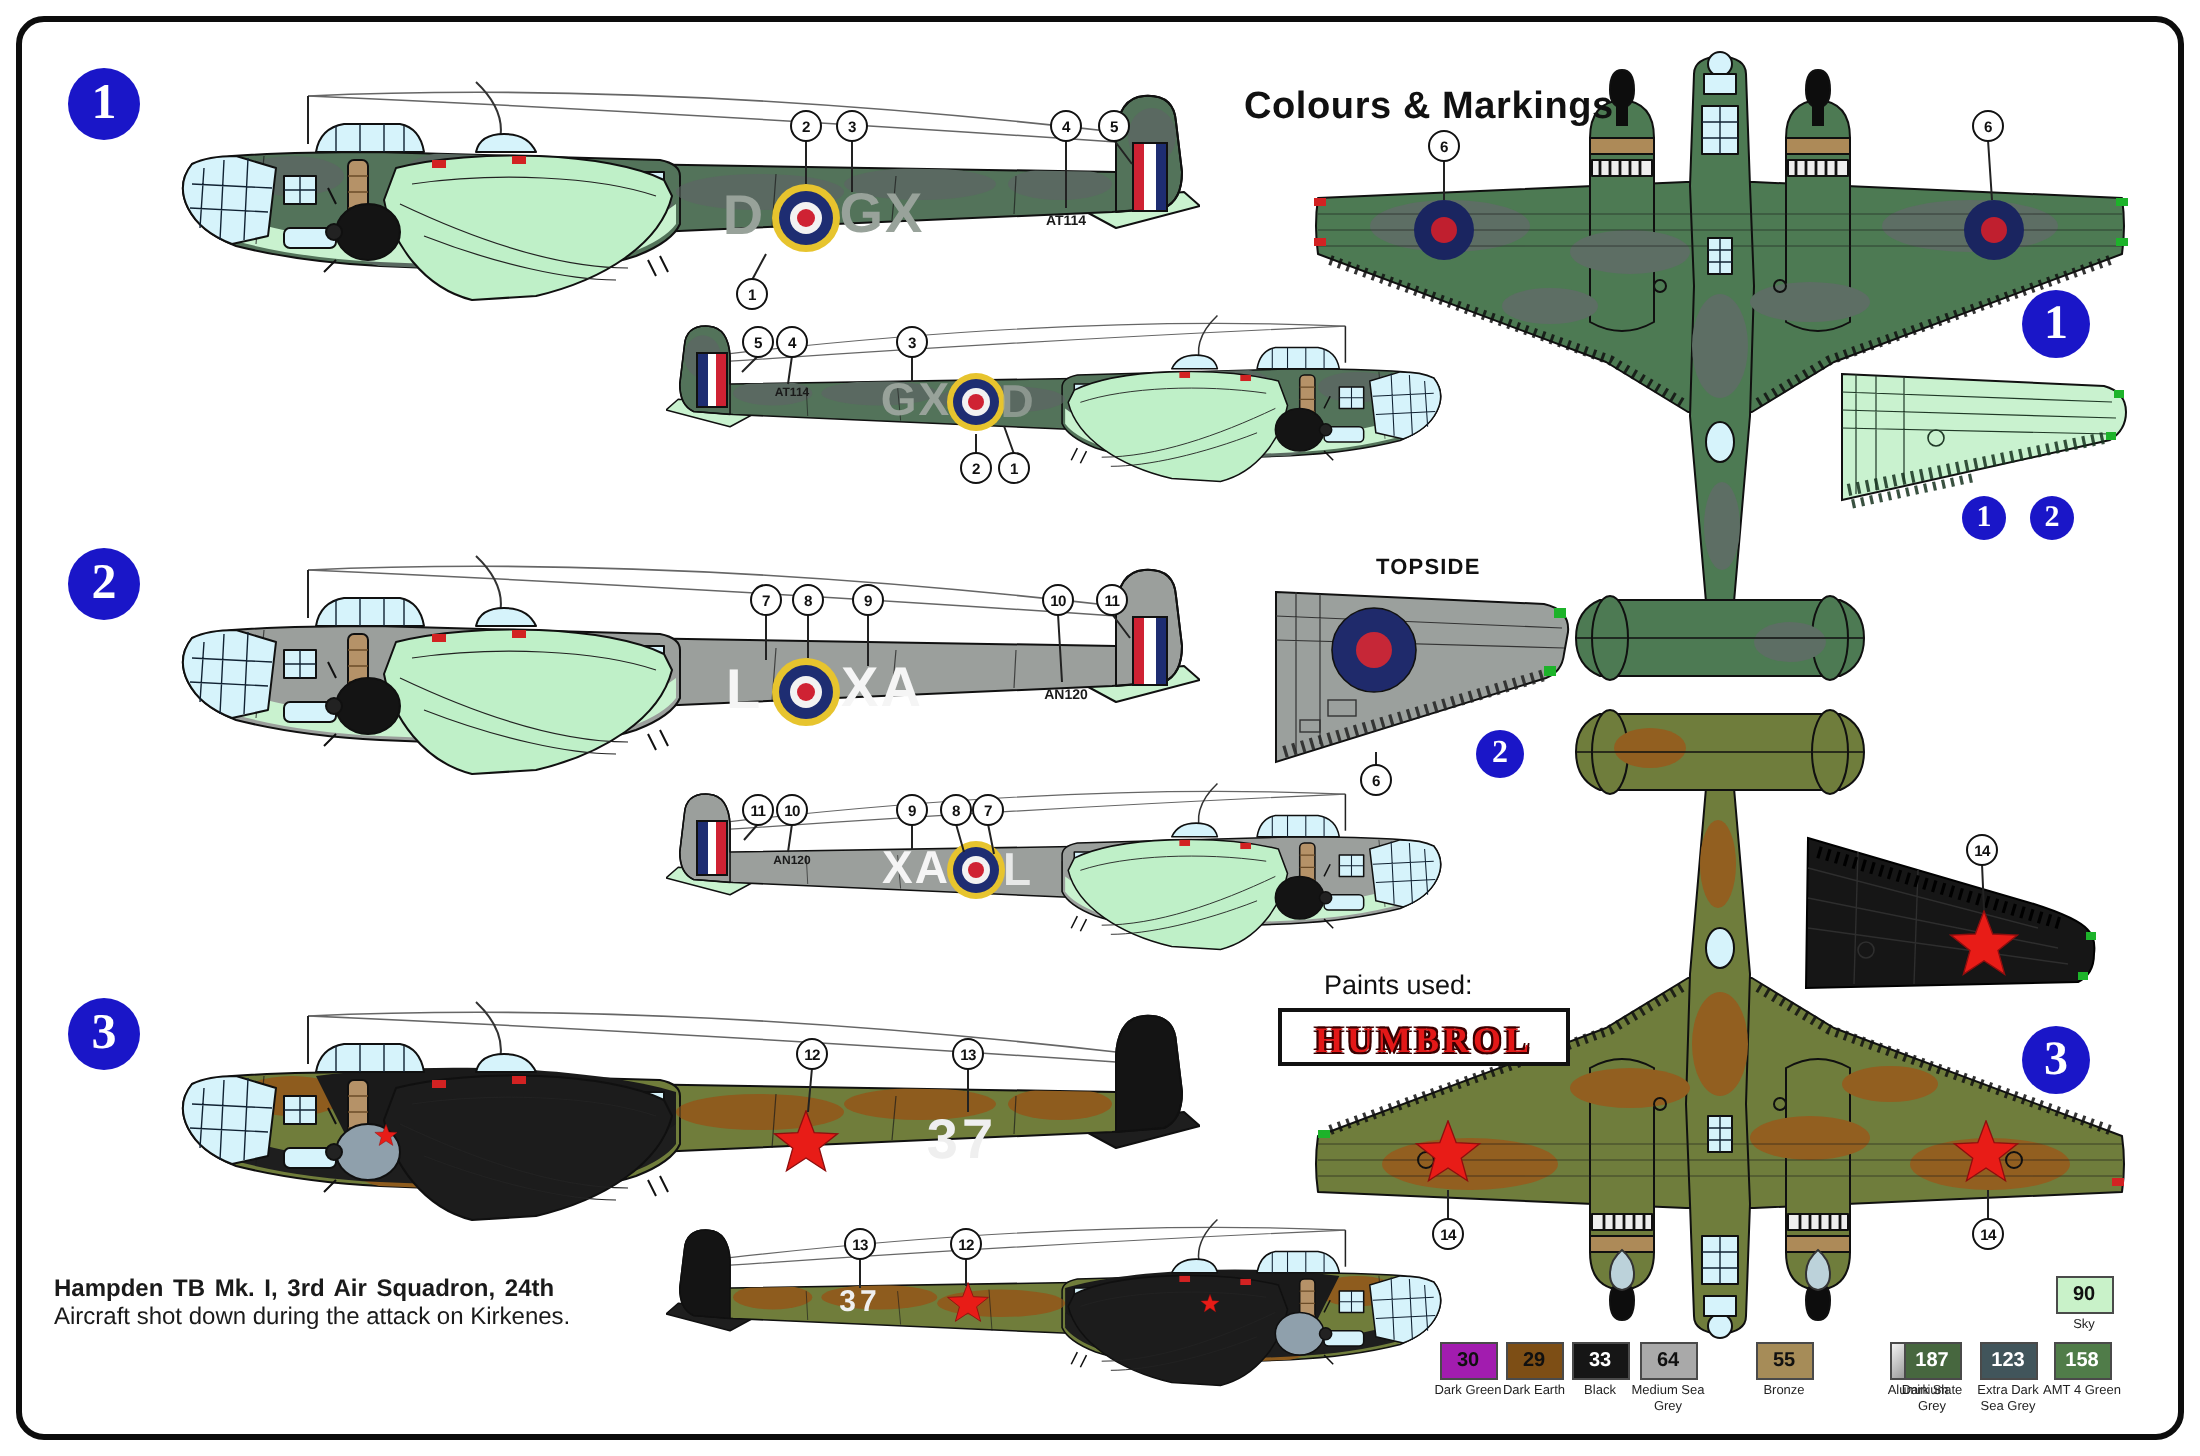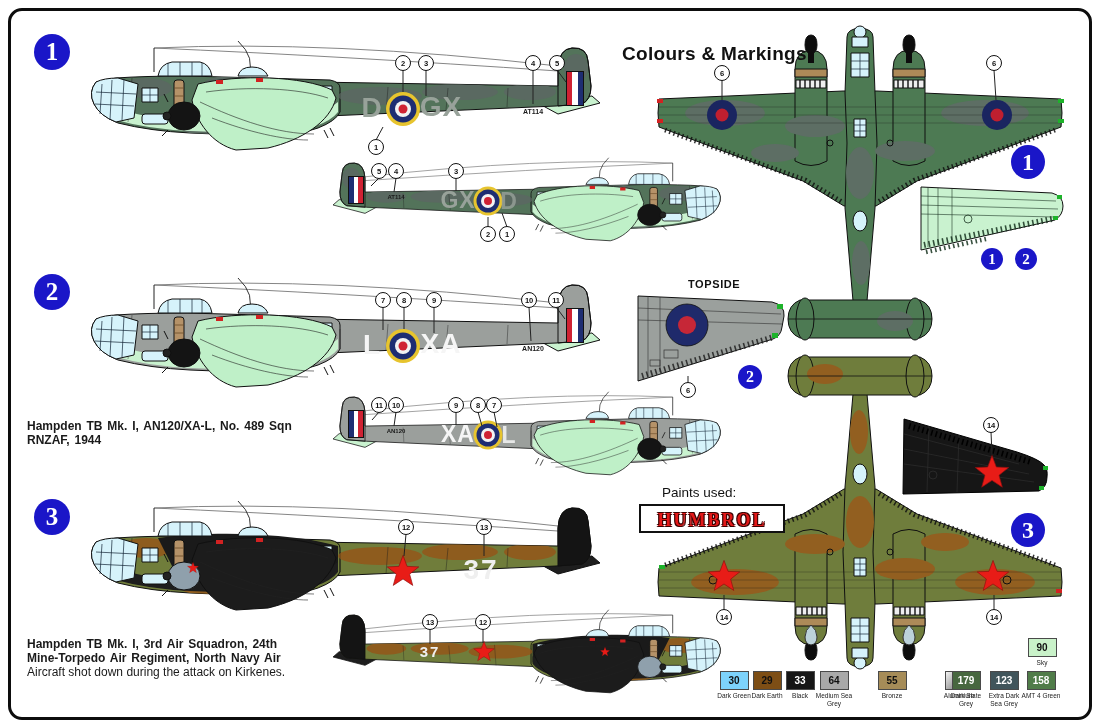--- a/index.html
+++ b/index.html
@@ -409,44 +409,39 @@
   <div class="badge b24" style="left:738px;top:365px">
       <span>2</span>
     </div>
   <div class="badge b34" style="left:1011px;top:513px">
       <span>3</span>
     </div>
 
   <div class="title">Colours &amp; Markings</div>
   <div class="topside">TOPSIDE</div>
 
-  <div class="caption" style="top:420px">
-    <div>Hampden TB Mk. I, AN120/XA-L, No. 489 Sqn</div>
-    <div>RNZAF, 1944</div>
-  </div>
   <div class="caption" style="top:638px">
     <div>Hampden TB Mk. I, 3rd Air Squadron, 24th</div>
-    <div>Mine-Torpedo Air Regiment, North Navy Air</div>
     <div class="plain">Aircraft shot down during the attack on Kirkenes.</div>
   </div>
 
   <div class="paintsused">Paints used:</div>
   <div class="humbrol">
       <span>HUMBROL</span>
     </div>
 
   <div class="chipwrap" style="left:1020px;top:638px">
     <div class="chip" style="background:#c9f2c9;color:#101010">
         <span>90</span>
       </div>
     <div class="chiplabel">Sky</div>
   </div>
 
   <div class="chipwrap" style="left:712px;top:671px">
-    <div class="chip" style="background:#7dd3fc;color:#101010">
+    <div class="chip" style="background:#a21caf;color:#101010">
         <span>30</span>
       </div>
     <div class="chiplabel">Dark Green</div>
   </div>
   <div class="chipwrap" style="left:745px;top:671px">
     <div class="chip" style="background:#7d4e15;color:#101010">
         <span>29</span>
       </div>
     <div class="chiplabel">Dark Earth</div>
   </div>
@@ -469,21 +464,21 @@
     <div class="chiplabel">Bronze</div>
   </div>
   <div class="chipwrap" style="left:937px;top:671px">
     <div class="chip" style="background:linear-gradient(135deg,#f2f2f2,#8f8f8f 60%,#c8c8c8);color:#101010">
         <span>56</span>
       </div>
     <div class="chiplabel">Aluminium</div>
   </div>
   <div class="chipwrap" style="left:944px;top:671px">
     <div class="chip" style="background:#47673f;color:#ffffff">
-        <span>179</span>
+        <span>187</span>
       </div>
     <div class="chiplabel">Dark Slate Grey</div>
   </div>
   <div class="chipwrap" style="left:982px;top:671px">
     <div class="chip" style="background:#41555b;color:#ffffff">
         <span>123</span>
       </div>
     <div class="chiplabel">Extra Dark Sea Grey</div>
   </div>
   <div class="chipwrap wide" style="left:1019px;top:671px">

